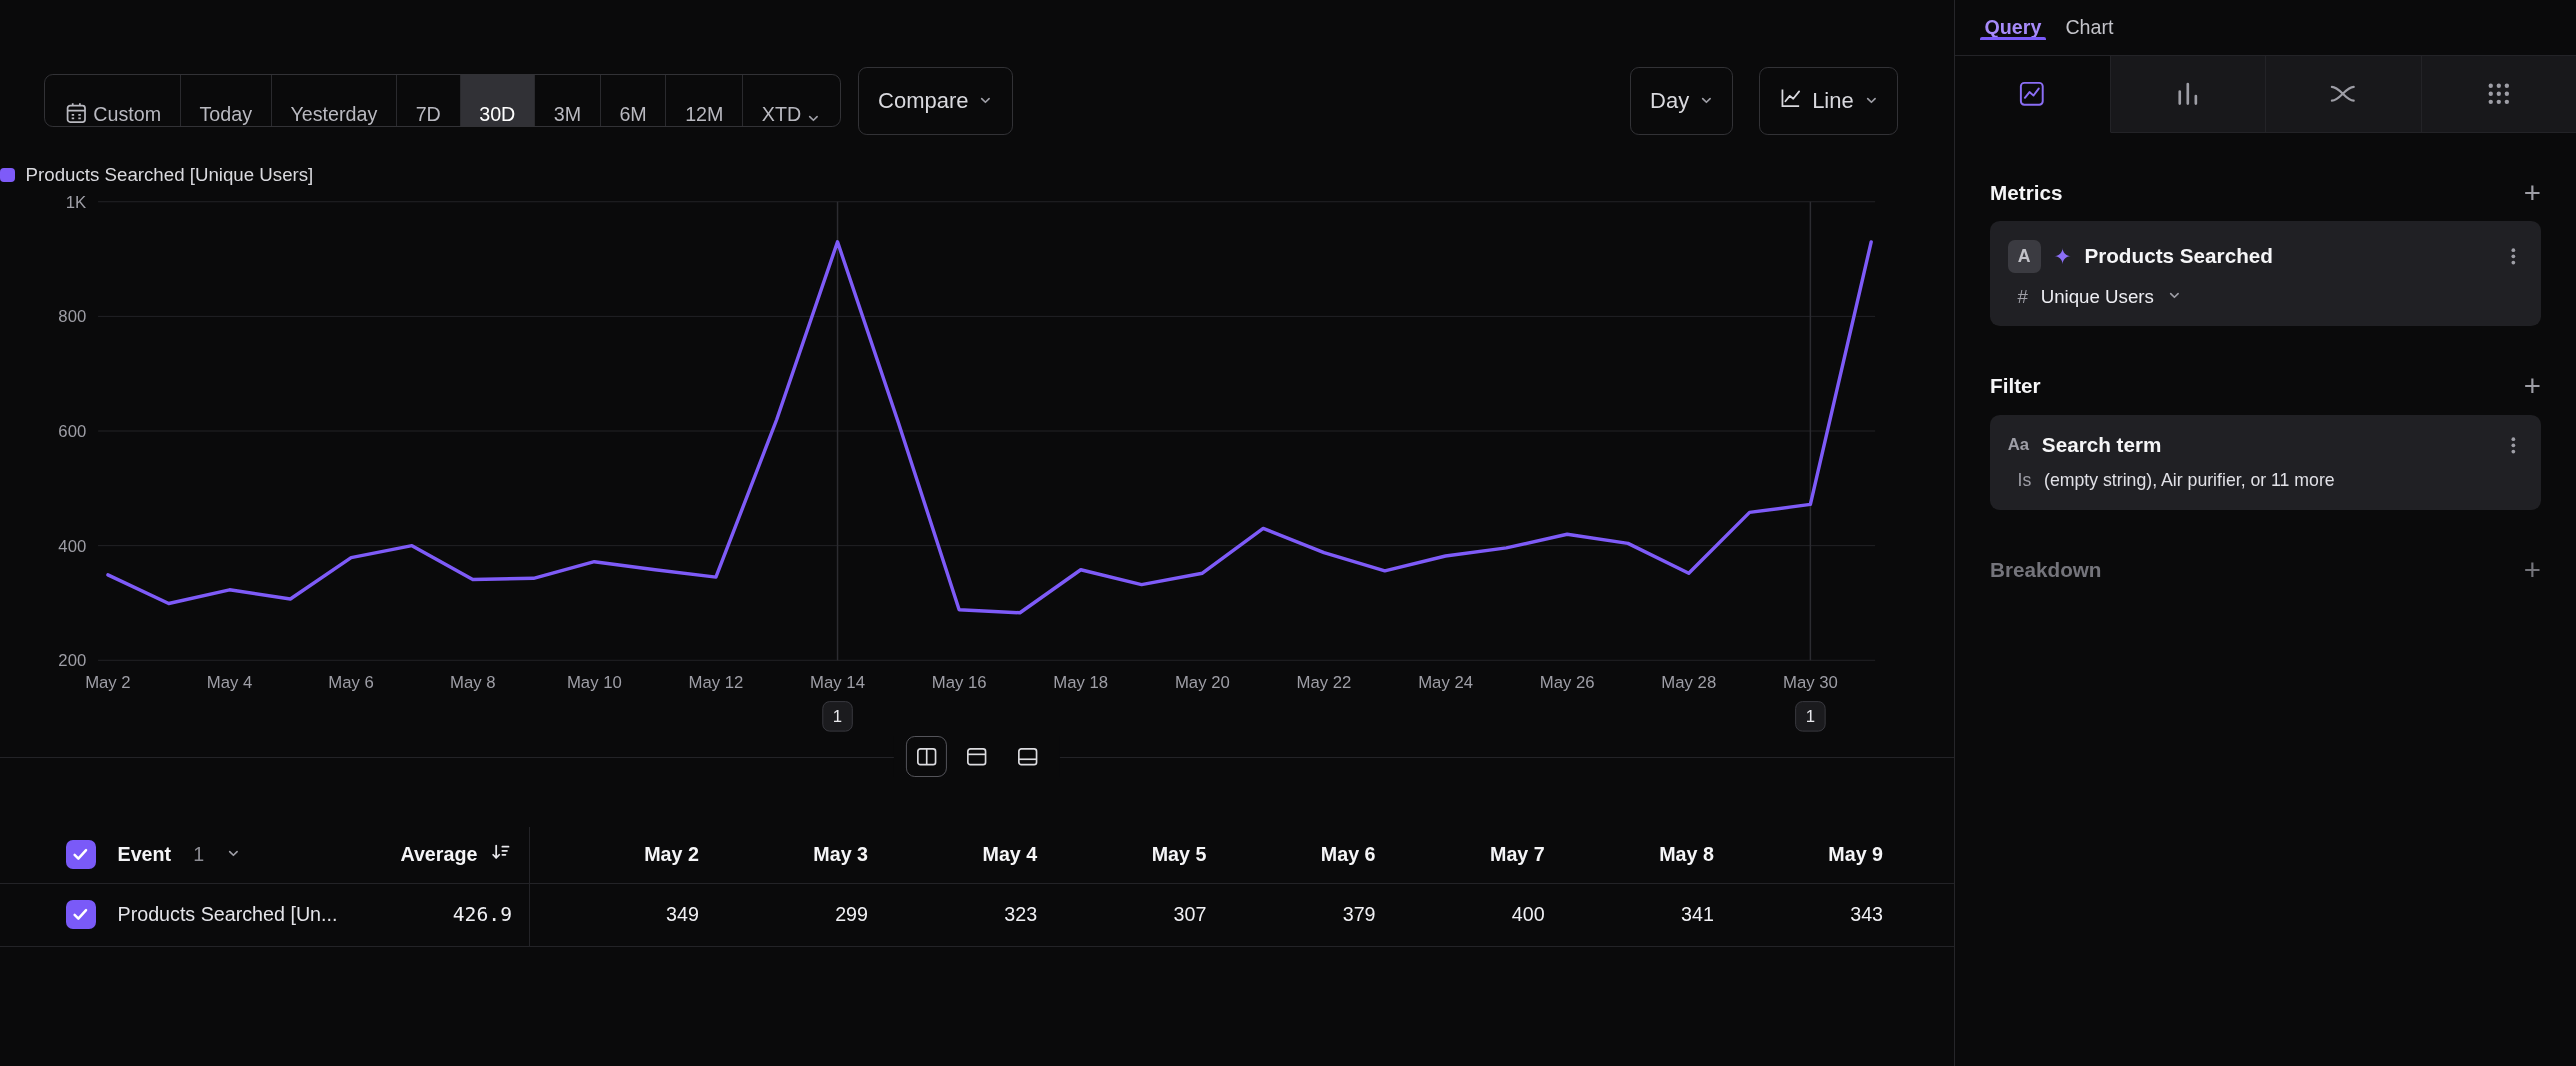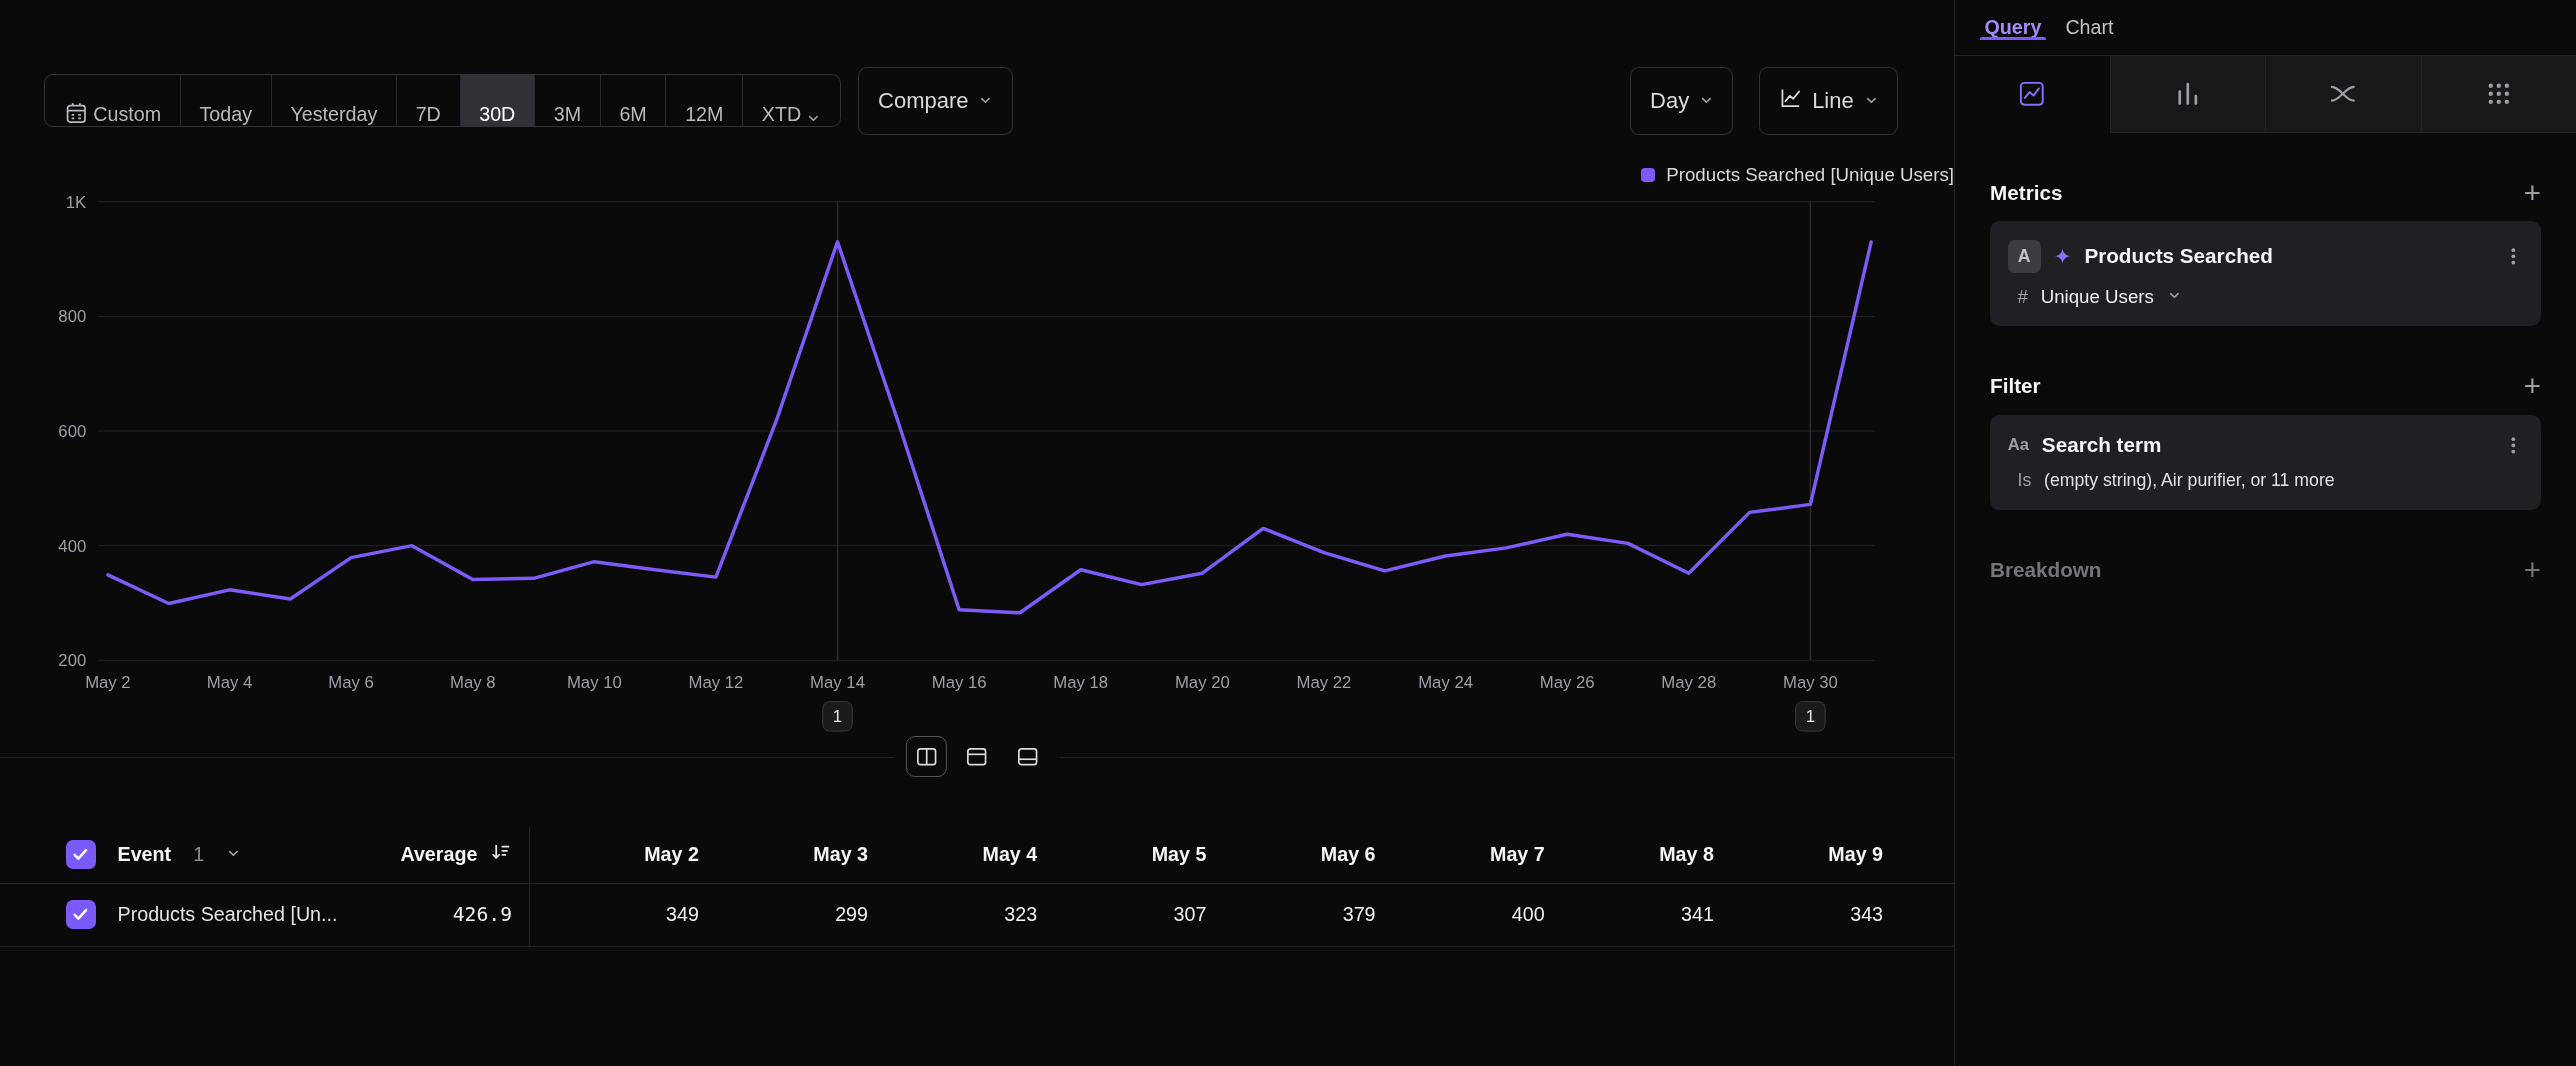--- a/index.html
+++ b/index.html
@@ -18,21 +18,21 @@
   .toolbar { display:flex; align-items:center; margin:74px 56px 0 44px; height:53px; flex:none; }
   .range-group { display:flex; align-items:stretch; border:1px solid #323236; border-radius:8.9px; overflow:hidden; height:53px; }
   .range-btn { display:flex; align-items:flex-end; gap:5px; padding:0 18.7px; color:#b9b9c0; border-right:1px solid #2a2a2e; font-size:19.7px; }
   .range-btn:last-child { border-right:none; }
   .range-btn.active { background:#313136; color:#ffffff; }
   .btn { display:flex; align-items:center; gap:9.8px; height:68px; padding:0 18.7px; border:1px solid #323236; border-radius:8.9px; color:#d9d9de; font-size:22px; }
   .compare-btn { margin-left:17.7px; }
   .spacer { flex:1; }
   .line-btn { margin-left:25.6px; }
 
-  .legend { margin-top:37px; display:flex; justify-content:flex-end; align-items:center; gap:10.8px; font-size:18.7px; color:#d9d9de; flex:none; }
+  .legend { margin-top:37px; display:flex; justify-content:flex-start; align-items:center; gap:10.8px; font-size:18.7px; color:#d9d9de; flex:none; }
   .legend-swatch { width:14.8px; height:14.8px; border-radius:3.9px; flex:none; }
 
   .chart-wrap { margin-left:41px; margin-top:0; flex:none; }
   #chart-svg { display:block; }
 
   .table-divider { position:relative; border-top:1px solid #232327; margin-top:17.7px; flex:none; }
   .layout-toggle { position:absolute; left:50%; top:-21.6px; transform:translateX(-50%); display:flex; gap:9.8px; background:#0a0a0b; padding:0 11.8px; }
   .toggle-btn { width:41px; height:41px; display:flex; align-items:center; justify-content:center; border:1px solid transparent; border-radius:8.9px; color:#dcdce0; }
   .toggle-btn.active { border-color:#54545a; }
 

